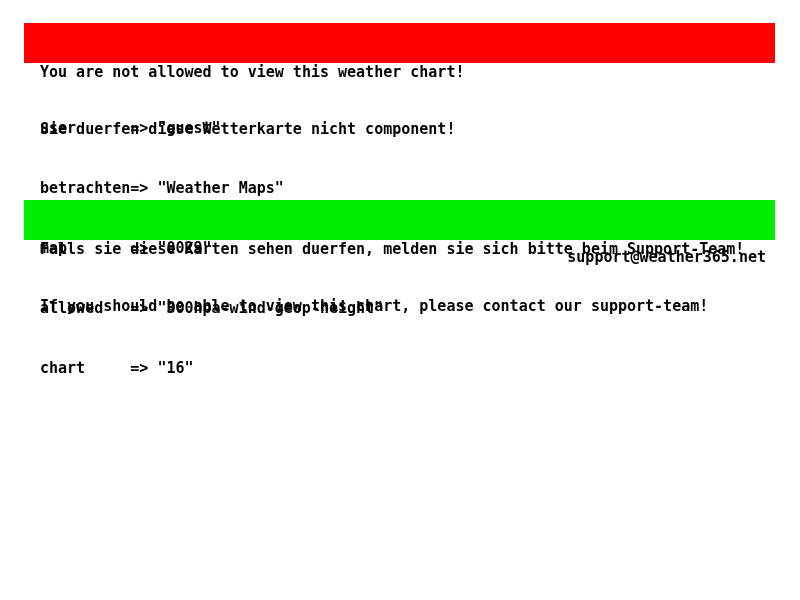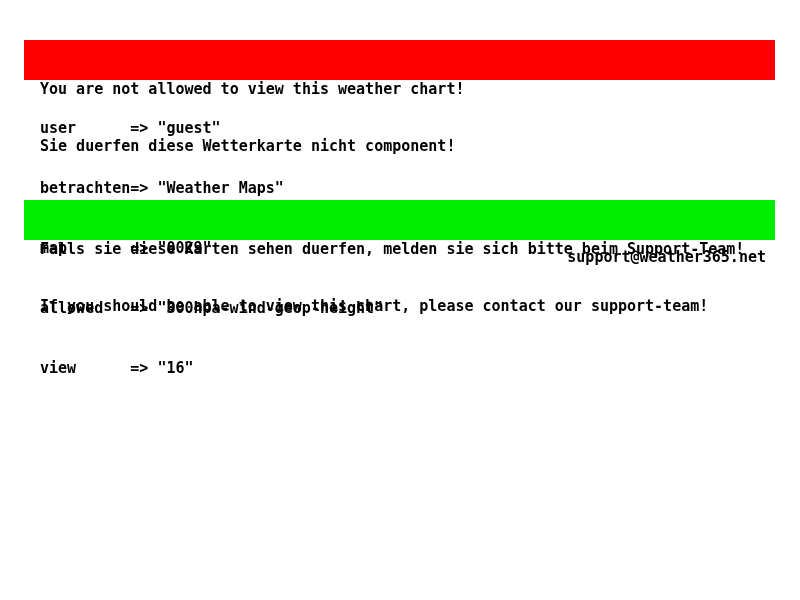--- a/index.html
+++ b/index.html
@@ -21,21 +21,21 @@
     position: absolute;
     left: 24px;
     width: 751px;
     height: 40px;
     box-sizing: border-box;
     padding: 2px 0 0 16px;
     line-height: 19px;
     white-space: pre;
   }
   .banner-error {
-    top: 40px;
+    top: 23px;
     background: #ff0000;
   }
   .banner-info {
     top: 200px;
     background: #00ee00;
   }
   .details {
     position: absolute;
     left: 40px;
     top: 78px;
@@ -75,21 +75,21 @@
 <div class="banner banner-error">
   <div>You are not allowed to view this weather chart!</div>
   <div>Sie duerfen diese Wetterkarte nicht component!</div>
 </div>
 
 <div class="details">
   <div class="row"><span class="key">user</span><span class="arrow">=&gt;</span><span class="value">"guest"</span></div>
   <div class="row"><span class="key">betrachten</span><span class="arrow">=&gt;</span><span class="value">"Weather Maps"</span></div>
   <div class="row"><span class="key">map</span><span class="arrow">=&gt;</span><span class="value">"0029"</span></div>
   <div class="row"><span class="key">allowed</span><span class="arrow">=&gt;</span><span class="value">"300hpa-wind-geop-height"</span></div>
-  <div class="row"><span class="key">view</span><span class="arrow">=&gt;</span><span class="value">"16"</span></div>
+  <div class="row"><span class="key">chart</span><span class="arrow">=&gt;</span><span class="value">"16"</span></div>
 </div>
 
 <div class="banner banner-info">
   <div>Falls sie diese Karten sehen duerfen, melden sie sich bitte beim Support-Team!</div>
   <div>If you should be able to view this chart, please contact our support-team!</div>
 </div>
 
 <div class="footer">
   <span>support@weather365.net</span>
 </div>

